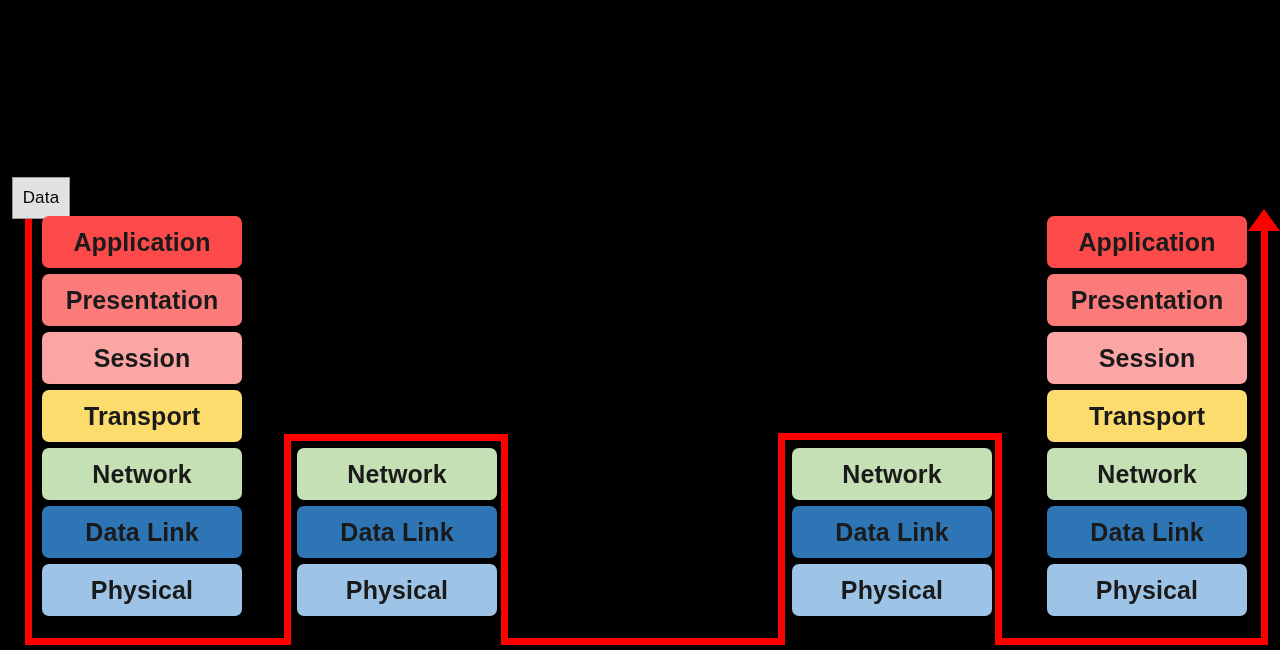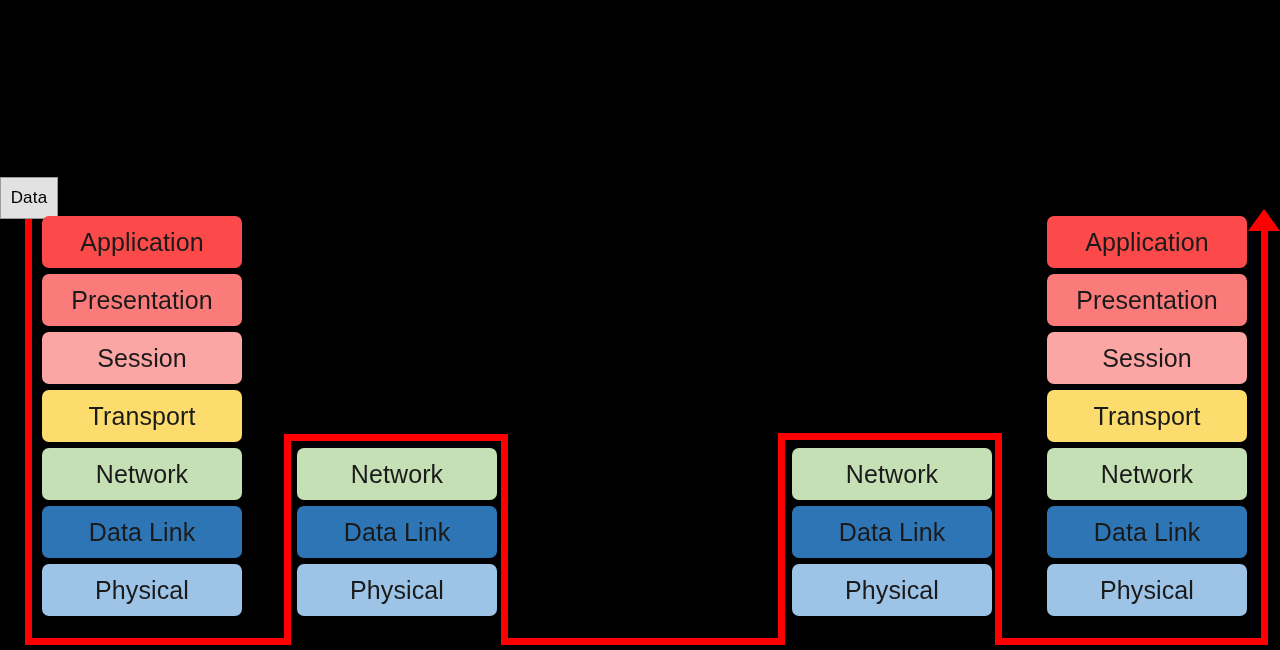--- a/index.html
+++ b/index.html
@@ -54,20 +54,21 @@
     box-sizing: border-box;
     border-radius: 7px;
     display: flex;
     align-items: center;
     justify-content: center;
     color: #1a1a1a;
     font-size: 25px;
     line-height: 1;
     white-space: nowrap;
     letter-spacing: 0.1px;
+    font-weight: bold;
   }
 </style>
 </head>
 <body>
 
 <div id="canvas">
 
   <div class="redseg" style="left:25px; top:213px; width:7px; height:432px;"></div>
 
   <div class="redseg" style="left:25px; top:638px; width:266px; height:7px;"></div>
@@ -84,21 +85,21 @@
 
   <div class="redseg" style="left:778px; top:433px; width:224px; height:7px;"></div>
 
   <div class="redseg" style="left:995px; top:433px; width:7px; height:212px;"></div>
 
   <div class="redseg" style="left:995px; top:638px; width:271px; height:7px;"></div>
 
   <div class="redseg" style="left:1261px; top:228px; width:7px; height:417px;"></div>
   <div class="arrowhead-up" style="left:1248px; top:209px;"></div>
 
-  <div class="data-label" style="left:0px; top:177px; width:58px; height:42px;">
+  <div class="data-label" style="left:12px; top:177px; width:58px; height:42px;">
     <span>Data</span>
   </div>
 
   <div class="stack" style="left:42px; top:216px; width:200px; height:398px;">
     <div class="layer" style="left:0; top:0px; width:200px; height:52px; background:#FC4A4A;">
       <span>Application</span>
     </div>
     <div class="layer" style="left:0; top:58px; width:200px; height:52px; background:#FB7A7A;">
       <span>Presentation</span>
     </div>

